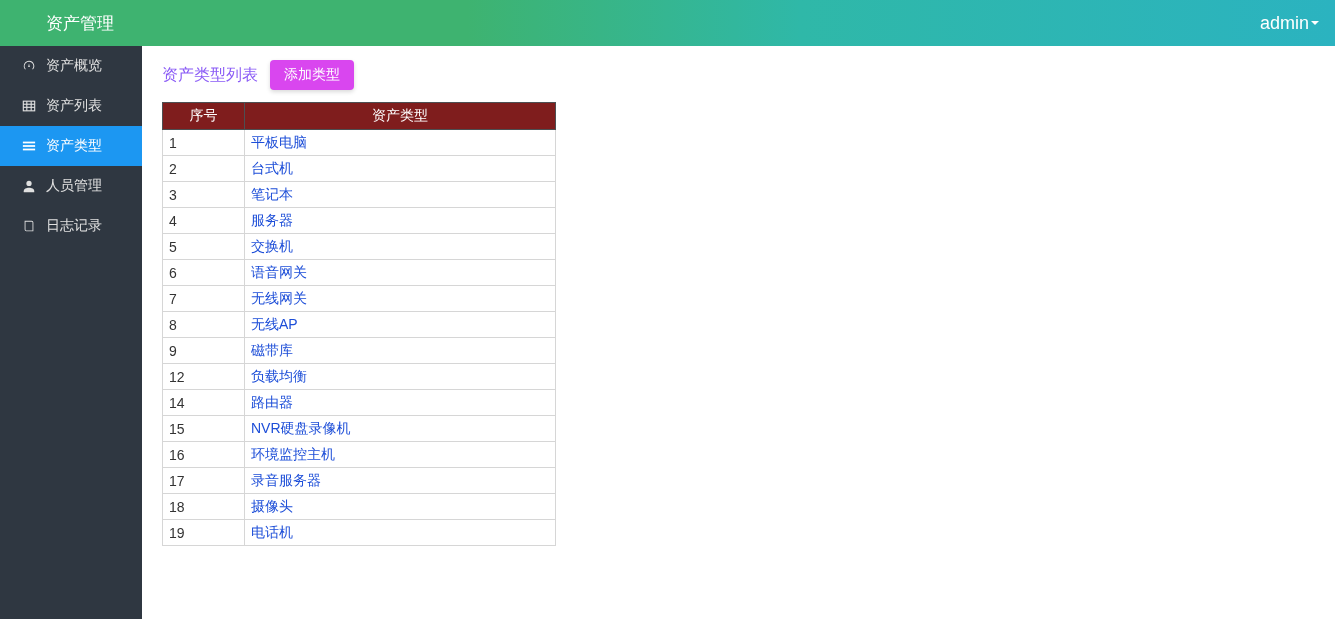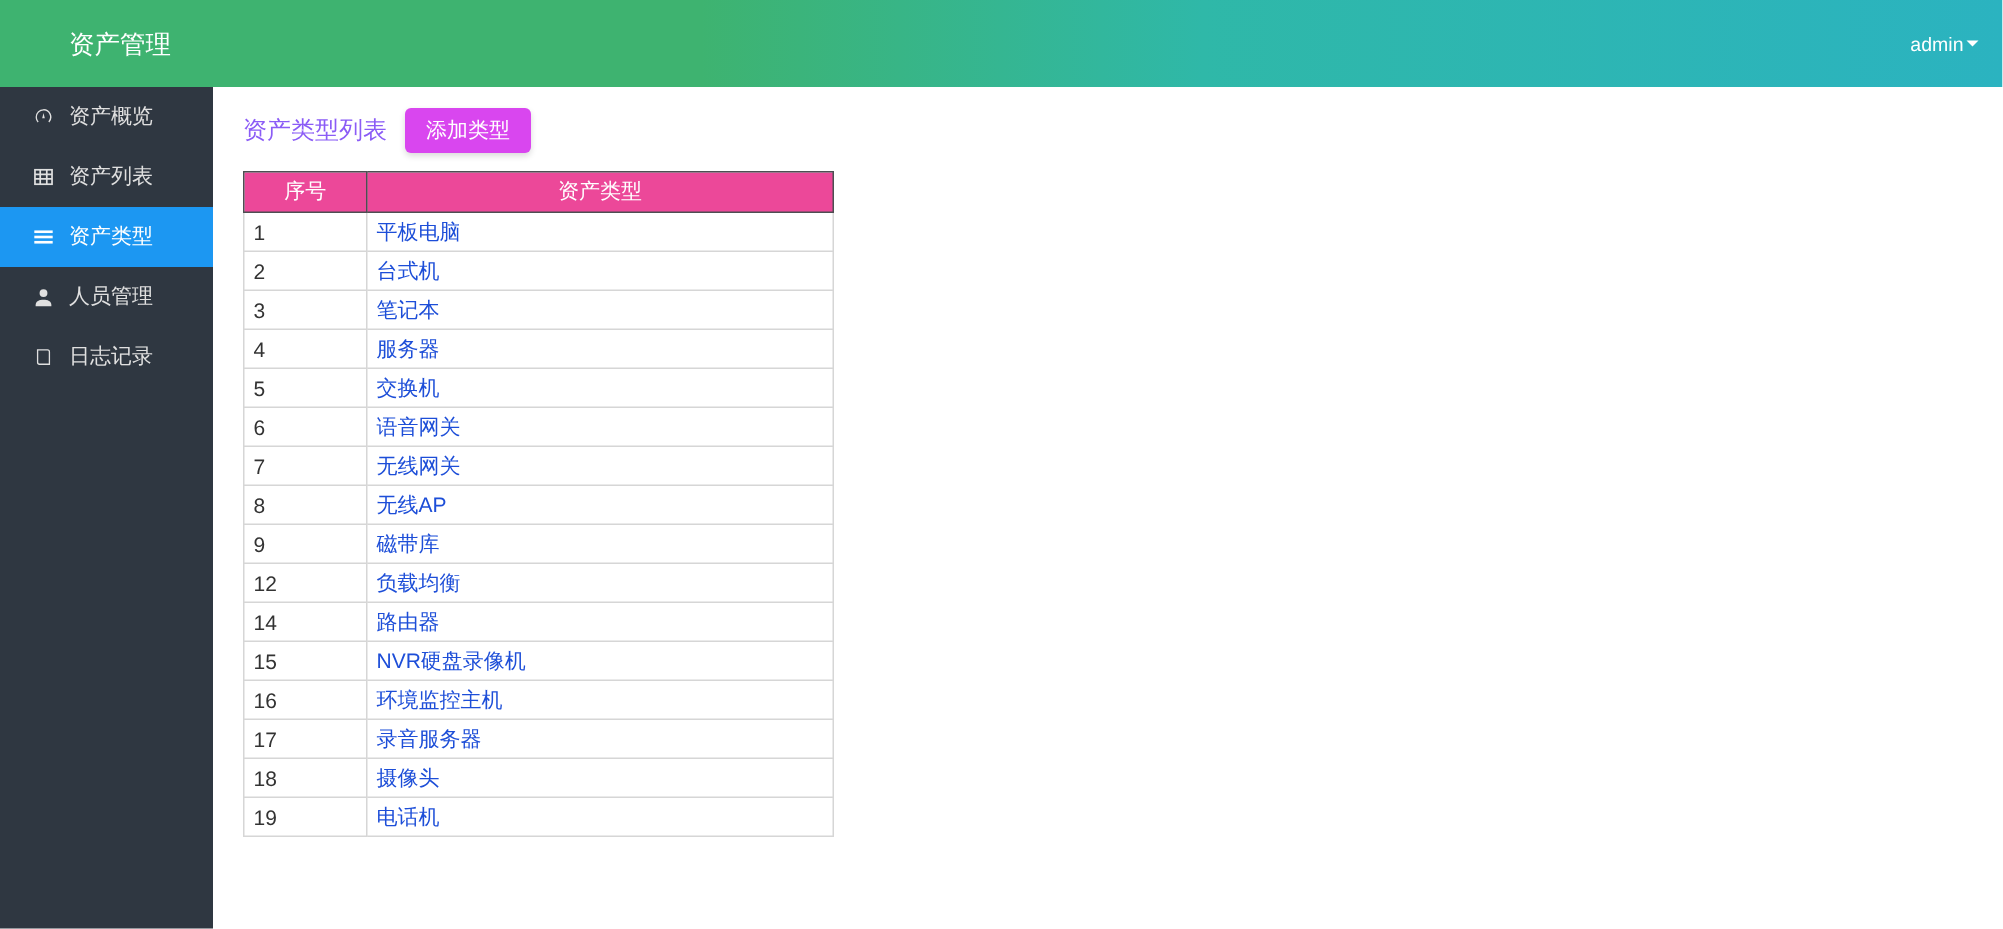--- a/index.html
+++ b/index.html
@@ -5,34 +5,34 @@
     * { margin: 0; padding: 0; box-sizing: border-box; }
     body {
       font-family: "Microsoft YaHei", Arial, sans-serif;
       font-size: 14px;
       background: #fff;
       width: 1335px;
       height: 619px;
       overflow: hidden;
     }
     .header {
-      height: 58px;
+      height: 46px;
       background: linear-gradient(to right, #3eb370 0%, #3eb370 35%, #2fb8a8 60%, #2bb3c0 100%);
       display: flex;
       justify-content: space-between;
       align-items: center;
       padding: 0 16px 0 46px;
       color: #fff;
     }
     .header-title {
       font-size: 17px;
       font-weight: 500;
     }
     .header-user {
-      font-size: 13px;
+      font-size: 18px;
       cursor: pointer;
       display: flex;
       align-items: center;
       justify-content: space-between;
     }
     .caret-down {
       display: inline-block;
       width: 0; height: 0;
       margin-left: 2px;
       border-left: 4px solid transparent;
@@ -94,21 +94,21 @@
       font-size: 14px;
       cursor: pointer;
       box-shadow: 0 2px 4px rgba(0,0,0,0.15);
     }
     table.data-table {
       border-collapse: collapse;
       width: 394px;
       font-size: 14px;
     }
     table.data-table th {
-      background: #ec4899;
+      background: #7f1d1d;
       color: #fff;
       font-weight: 500;
       border: 1px solid #4d4f52;
       padding: 4px 6px;
       text-align: center;
     }
     table.data-table td {
       border: 1px solid #d6d6d6;
       padding: 3px 6px;
       color: #333;

